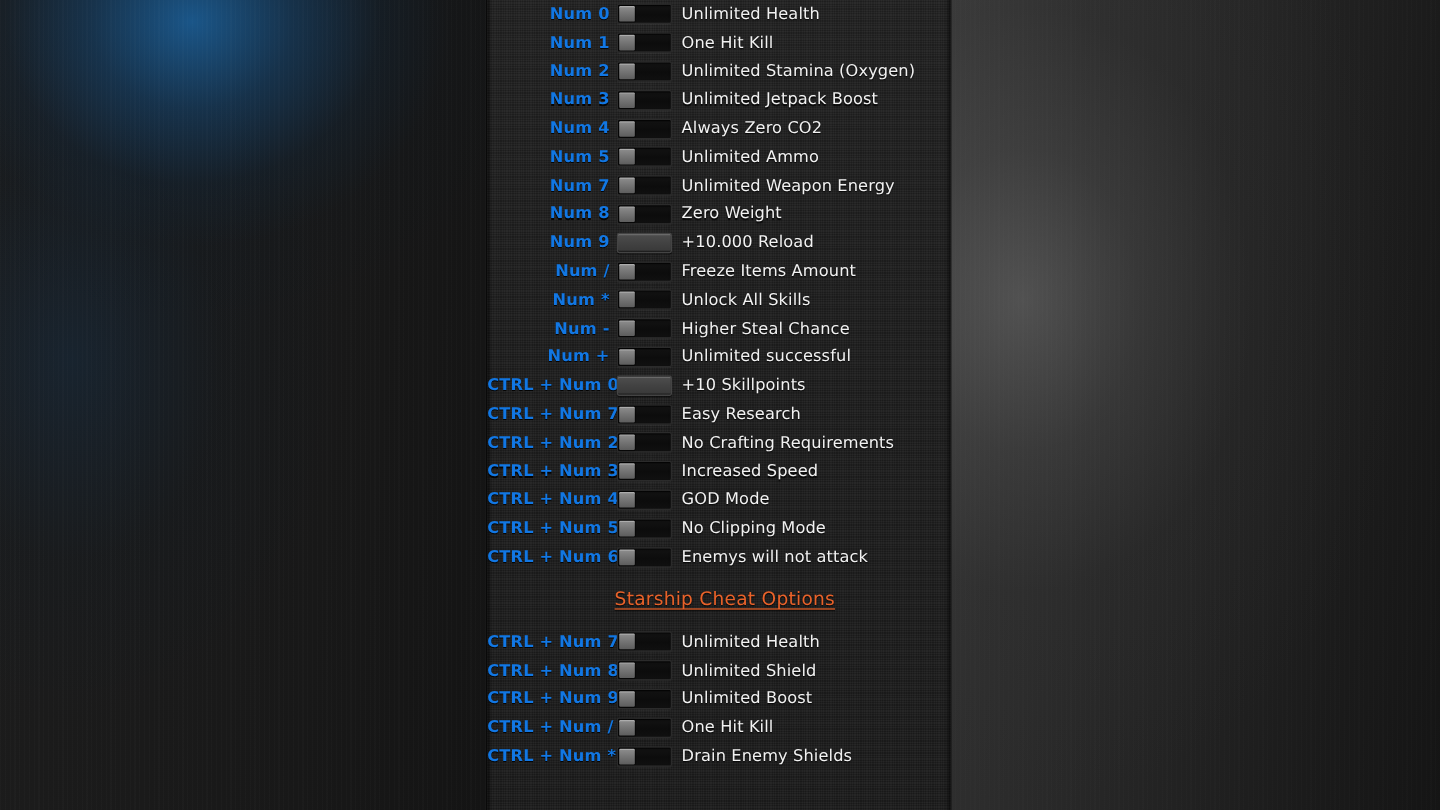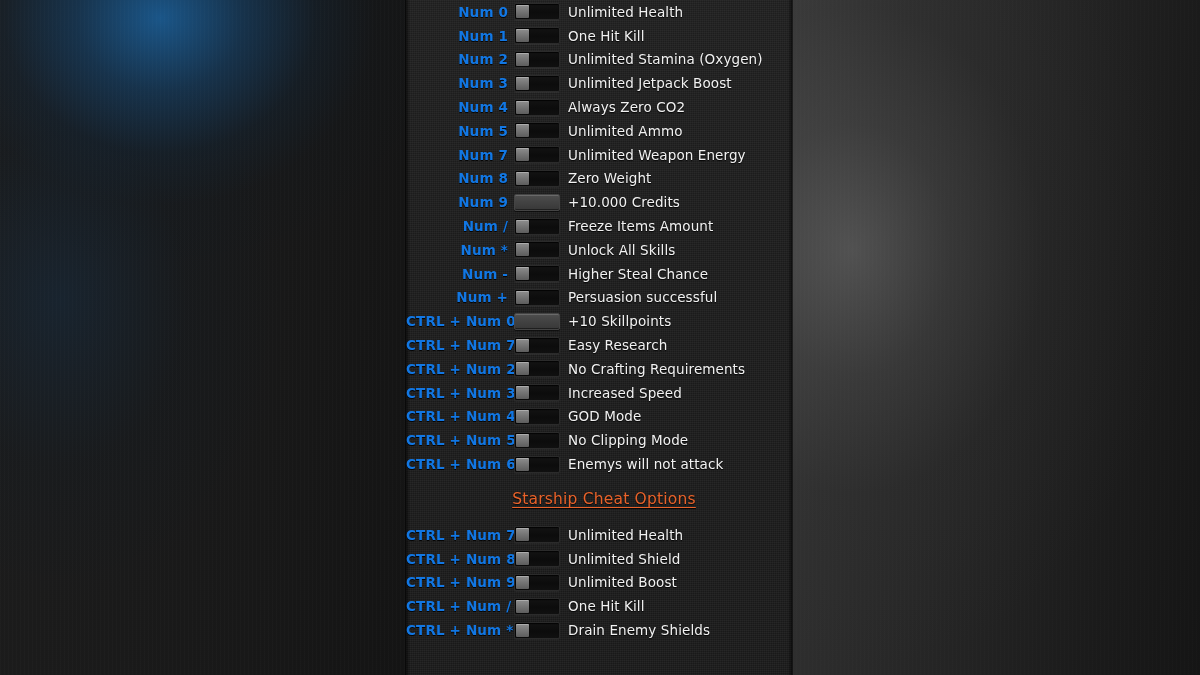--- a/index.html
+++ b/index.html
@@ -278,21 +278,21 @@
           <div class="ctrl">
             <div class="toggle"></div>
           </div>
           <div class="label">Zero Weight</div>
         </div>
         <div class="cheat-row">
           <div class="hotkey">Num 9</div>
           <div class="ctrl">
             <div class="actionbtn"></div>
           </div>
-          <div class="label">+10.000 Credits</div>
+          <div class="label">+10.000 Reload</div>
         </div>
         <div class="cheat-row">
           <div class="hotkey">Num /</div>
           <div class="ctrl">
             <div class="toggle"></div>
           </div>
           <div class="label">Freeze Items Amount</div>
         </div>
         <div class="cheat-row">
           <div class="hotkey">Num *</div>
@@ -306,21 +306,21 @@
           <div class="ctrl">
             <div class="toggle"></div>
           </div>
           <div class="label">Higher Steal Chance</div>
         </div>
         <div class="cheat-row">
           <div class="hotkey">Num +</div>
           <div class="ctrl">
             <div class="toggle"></div>
           </div>
-          <div class="label">Persuasion successful</div>
+          <div class="label">Unlimited successful</div>
         </div>
         <div class="cheat-row">
           <div class="hotkey">CTRL + Num 0</div>
           <div class="ctrl">
             <div class="actionbtn"></div>
           </div>
           <div class="label">+10 Skillpoints</div>
         </div>
         <div class="cheat-row">
           <div class="hotkey">CTRL + Num 7</div>

